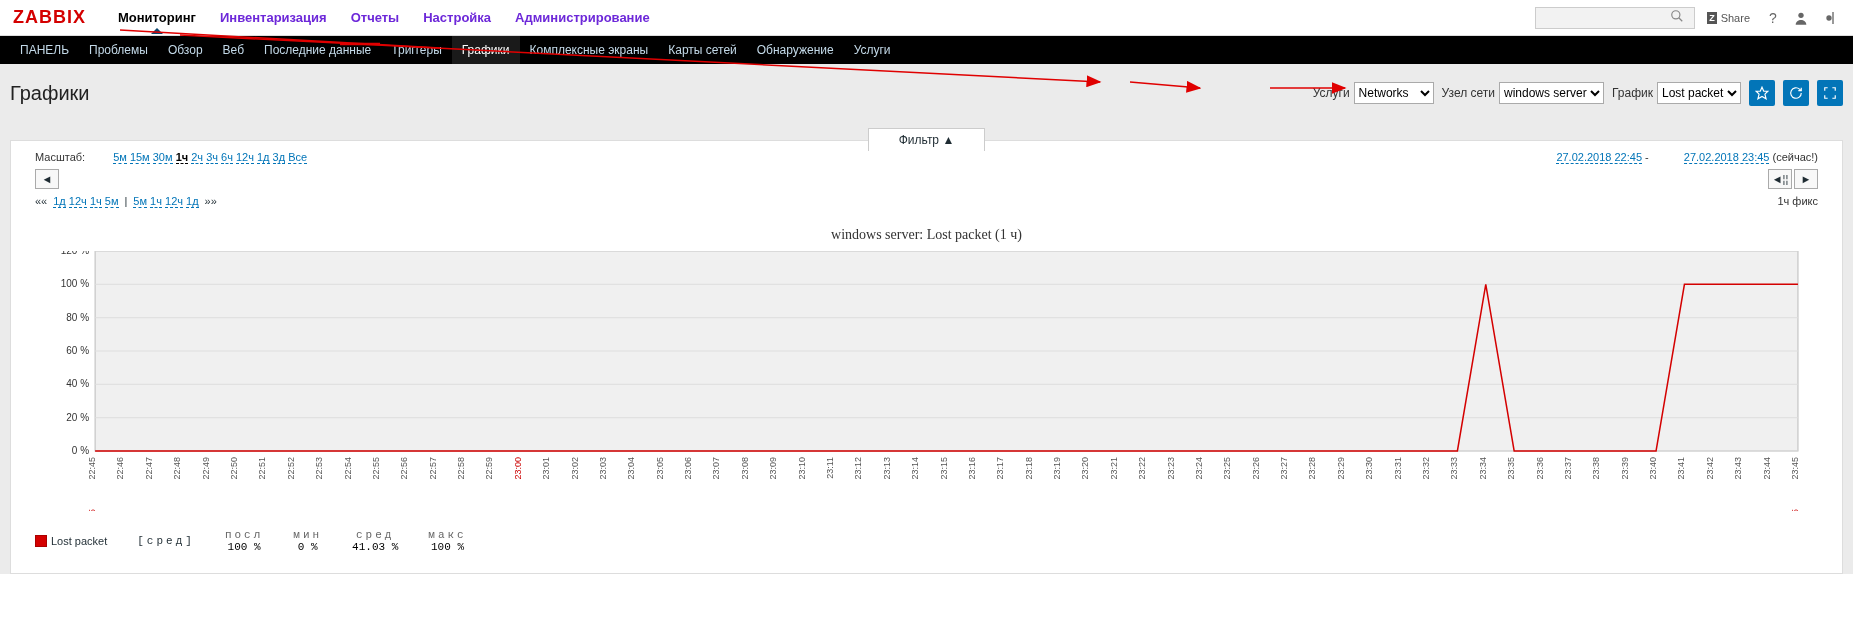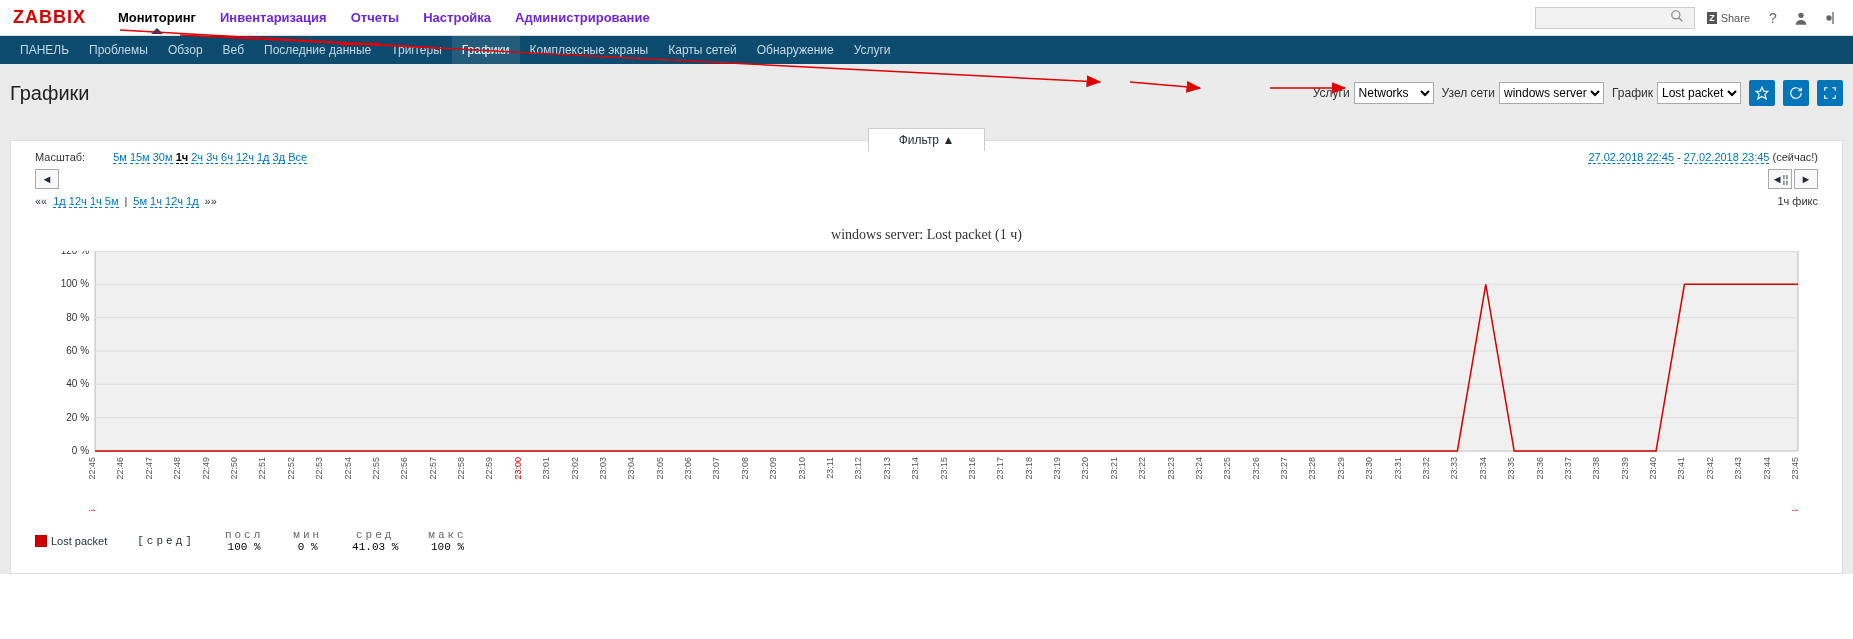--- a/index.html
+++ b/index.html
@@ -12,21 +12,21 @@
 .topnav li { padding: 8px 12px; color: #6d28d9; cursor: pointer; font-size: 13px; font-weight: bold; }
 .topnav li.selected { color: #000; font-weight: bold; position: relative; }
 .topnav li.selected::after { content: ""; position: absolute; bottom: -1px; left: 50%; transform: translateX(-50%); width:0; height:0; border-left: 6px solid transparent; border-right:6px solid transparent; border-bottom:6px solid #0a466e; }
 .top-right { margin-left: auto; display:flex; align-items:center; gap:6px; }
 .search-box { width: 160px; height: 22px; background:#f2f2f2; border:1px solid #ccc; display:flex; align-items:center; padding:0 4px; }
 .search-box input { border:none; background:transparent; outline:none; width:130px; font-size:11px; }
 .icon-btn { width:22px; height:22px; display:flex; align-items:center; justify-content:center; color:#666; cursor:pointer; font-size:14px; }
 .share-btn { display:flex; align-items:center; gap:4px; padding:0 6px; height:22px; color:#555; cursor:pointer; font-size:11px; }
 
 
-.subnav { background: #0c4a6e; height: 28px; display:flex; align-items:flex-start; padding:0 10px; }
+.subnav { background: #000000; height: 28px; display:flex; align-items:flex-start; padding:0 10px; }
 .subnav li { list-style:none; color:#c3d9e8; padding: 7px 10px; font-size:12px; cursor:pointer; }
 .subnav li.selected { color:#fff; background: rgba(255,255,255,0.1); }
 
 
 .page-head { display:flex; align-items:center; padding: 16px 10px 10px; background:#ebebeb; }
 .page-title { font-size: 20px; font-weight: normal; color:#222; }
 .head-right { margin-left:auto; display:flex; align-items:center; gap:8px; }
 .sel-wrap { display:flex; align-items:center; gap:4px; }
 .sel-wrap label { font-size:12px; color:#333; }
 .sel-wrap select { height:22px; font-size:12px; border:1px solid #aaa; background:#fff; min-width:80px; }
@@ -36,21 +36,21 @@
 .filter-tab-row { display:flex; justify-content:center; background:#ebebeb; position:relative; height:14px; }
 .filter-tab { position:absolute; top:12px; background:#fff; border:1px solid #ccc; border-bottom:none; padding:4px 30px; font-size:12px; cursor:pointer; }
 
 
 .panel { background:#fff; margin: 0 10px 10px; padding:10px 24px 20px; border:1px solid #ddd; }
 .zoom-row { display:flex; align-items:center; gap:24px; font-size:11px; color:#333; }
 .zoom-row .zlabel { margin-right:4px; }
 .zoom-row a { color:#0275b8; text-decoration:none; border-bottom:1px dashed #0275b8; cursor:pointer; }
 .zoom-row a.bold { font-weight:bold; color:#000; border-bottom:1px dashed #000; }
 .zoom-right { margin-left:auto; font-size:11px; }
-.zoom-right a { color:#0275b8; text-decoration:none; border-bottom:1px dashed #0275b8; }
+.zoom-right a { color:#0275b8; text-decoration:none; border-bottom:1px dashed #0275b8;margin-left:32px; }
 
 .nav-row { display:flex; align-items:center; margin-top:6px; }
 .nav-btn { width:24px; height:20px; border:1px solid #aaa; background:#f8f8f8; display:flex; align-items:center; justify-content:center; cursor:pointer; font-size:11px; }
 .nav-right { margin-left:auto; display:flex; gap:2px; }
 
 .move-row { display:flex; align-items:center; gap:6px; margin-top:6px; font-size:11px; }
 .move-row a { color:#0275b8; text-decoration:none; border-bottom:1px dashed #0275b8; cursor:pointer; }
 .move-right { margin-left:auto; font-size:11px; color:#333; }
 
 

